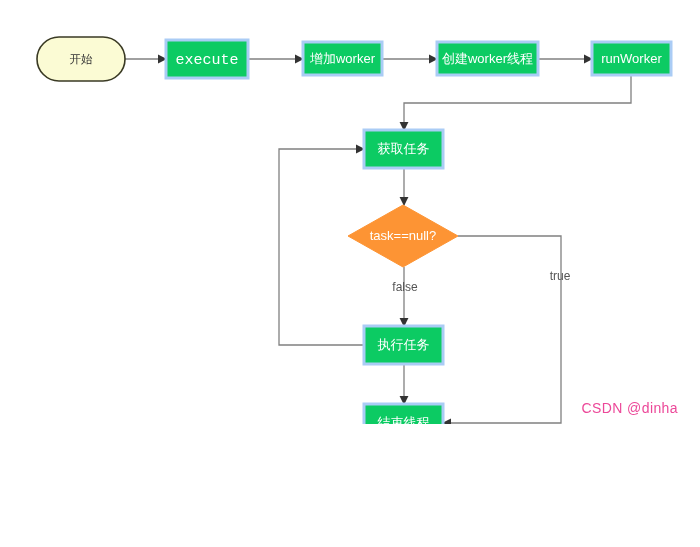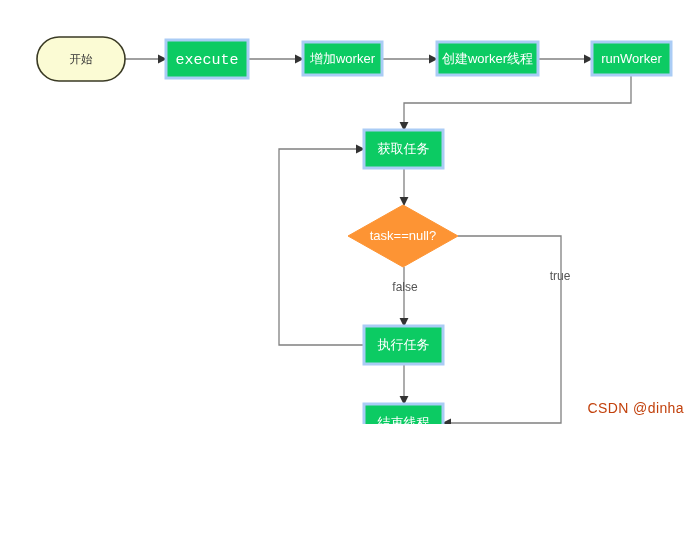--- a/index.html
+++ b/index.html
@@ -42,25 +42,25 @@
   }
   .edge-label {
     font-family: "Liberation Sans", sans-serif;
     fill: #555555;
     font-size: 12px;
     text-anchor: middle;
     dominant-baseline: middle;
   }
   .watermark {
     position: absolute;
-    right: 16px;
+    right: 22px;
     bottom: 8px;
     font-family: "Liberation Sans", sans-serif;
     font-size: 14px;
-    color: #c2410c;
+    color: #ec4899;
     letter-spacing: 0.4px;
     user-select: none;
   }
 </style>
 </head>
 <body>
 
 <div id="canvas">
 
   <svg class="layer" viewBox="0 0 700 547" xmlns="http://www.w3.org/2000/svg">

